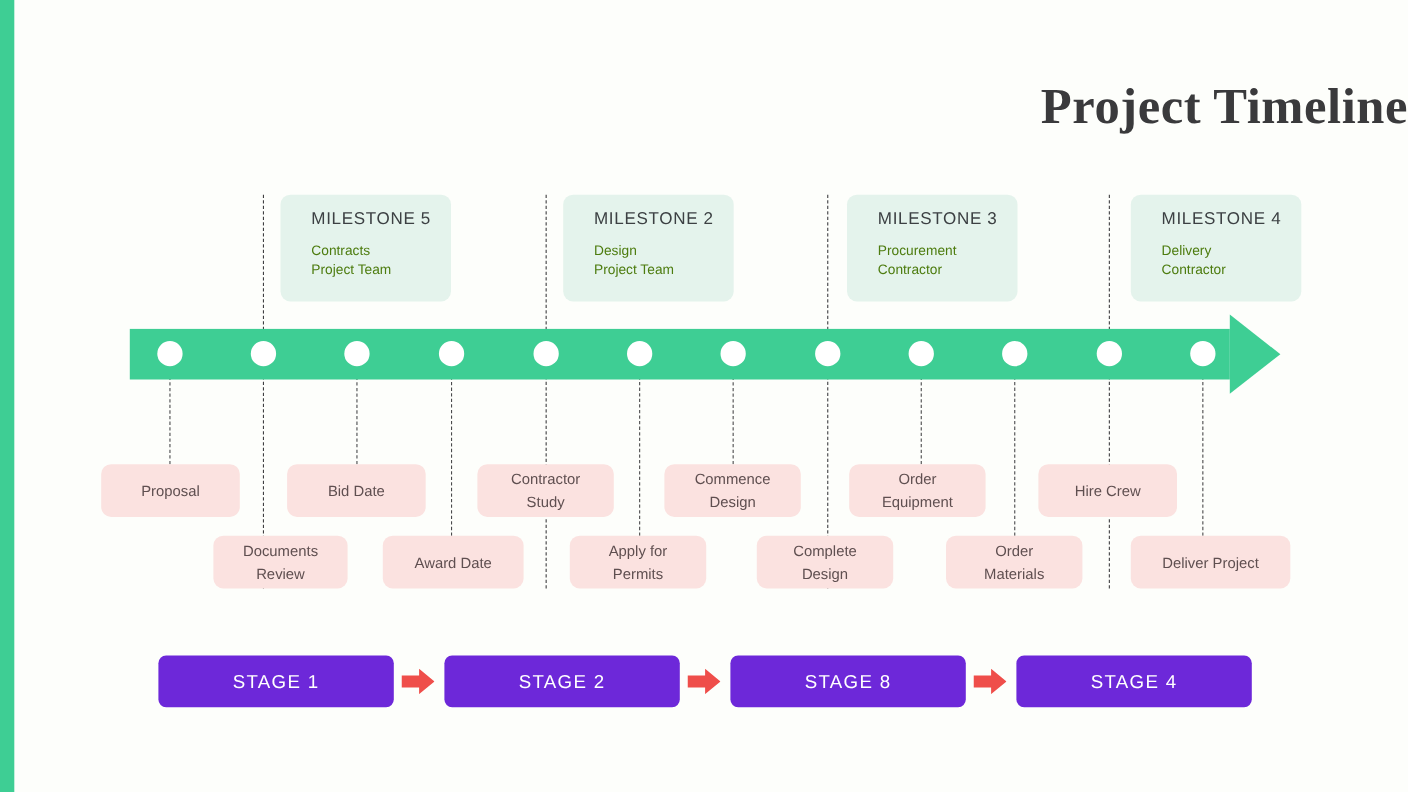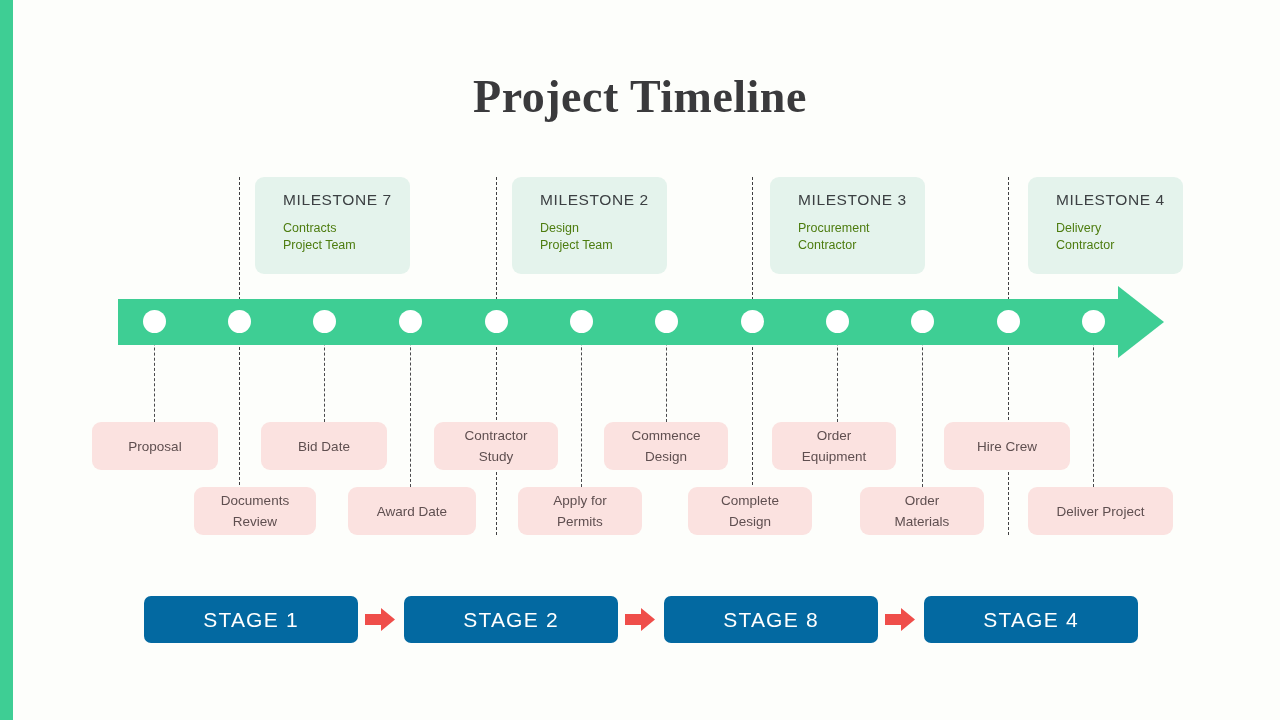--- a/index.html
+++ b/index.html
@@ -25,21 +25,21 @@
     top: 0;
     width: 13px;
     height: 720px;
     background: #3ece94;
   }
   .page-title {
     position: absolute;
     left: 0;
     top: 70px;
     width: 1280px;
-    text-align: center;
+    text-align: right;
     font-family: "Liberation Serif", "DejaVu Serif", serif;
     font-weight: bold;
     font-size: 46px;
     letter-spacing: 0.5px;
     color: #3a3a3c;
   }
 
   
   .dash-v {
     position: absolute;
@@ -127,27 +127,27 @@
   .task.row-bottom {
     top: 487px;
     height: 48px;
   }
 
   
   .stage {
     position: absolute;
     top: 596px;
     height: 47px;
-    background: #0369a1;
+    background: #6d28d9;
     border-radius: 7px;
     display: flex;
     align-items: center;
     justify-content: center;
     color: #ffffff;
-    font-size: 21px;
+    font-size: 17px;
     letter-spacing: 1.2px;
   }
   .stage-arrow {
     position: absolute;
     top: 608px;
     width: 30px;
     height: 23px;
   }
   .stage-arrow svg { display: block; }
 </style>
@@ -172,21 +172,21 @@
       <div class="dash-v light" style="left: 410px; top: 321.5px; height: 165.5px;"></div>
       <div class="dash-v light" style="left: 581px; top: 321.5px; height: 165.5px;"></div>
       <div class="dash-v light" style="left: 666px; top: 321.5px; height: 100.5px;"></div>
       <div class="dash-v light" style="left: 837px; top: 321.5px; height: 100.5px;"></div>
       <div class="dash-v light" style="left: 922px; top: 321.5px; height: 165.5px;"></div>
       <div class="dash-v light" style="left: 1093px; top: 321.5px; height: 165.5px;"></div>
     </div>
 
   <div id="milestones">
       <div class="milestone" style="left: 255px;">
-        <div class="ms-title">MILESTONE 7</div>
+        <div class="ms-title">MILESTONE 5</div>
         <div class="ms-sub">
           <div>Contracts</div>
           <div>Project Team</div>
         </div>
       </div>
       <div class="milestone" style="left: 512px;">
         <div class="ms-title">MILESTONE 2</div>
         <div class="ms-sub">
           <div>Design</div>
           <div>Project Team</div>

